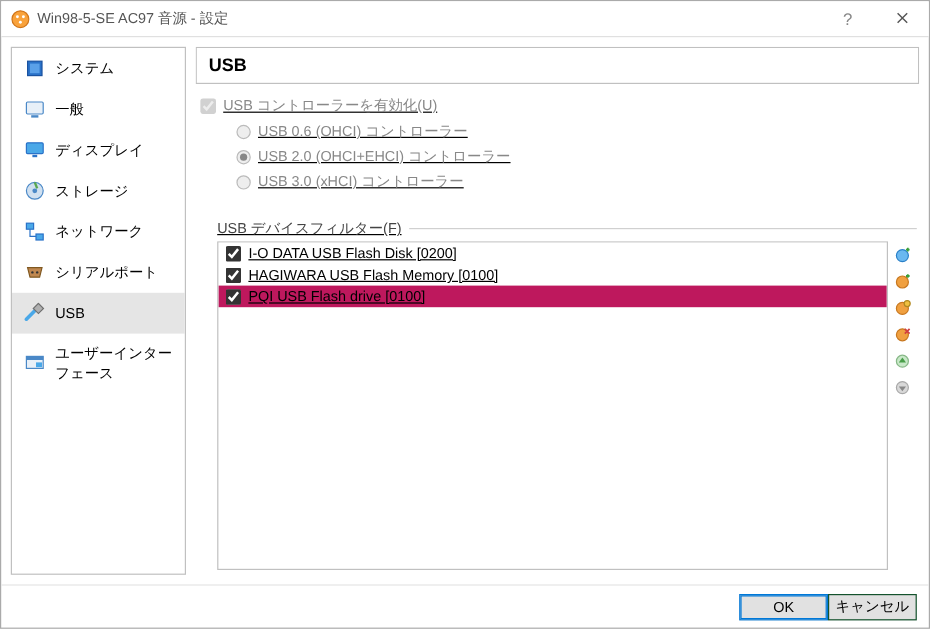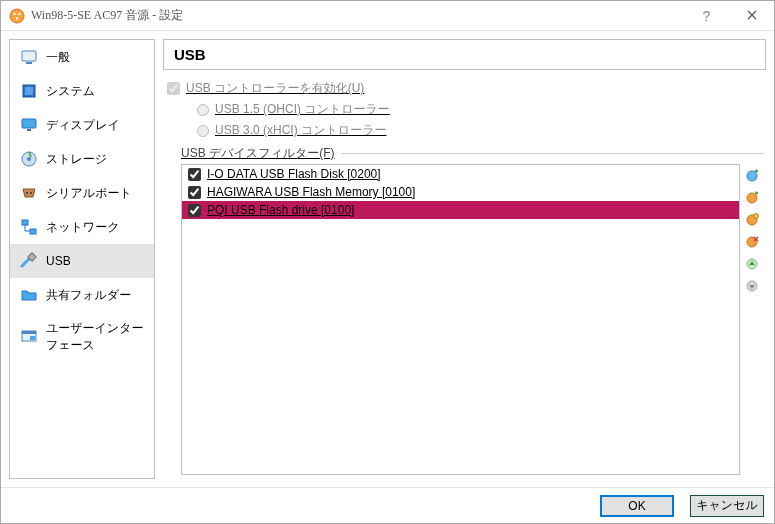--- a/index.html
+++ b/index.html
@@ -1,20 +1,20 @@
 <!DOCTYPE html>
 <html><head>
 <meta charset="utf-8">
 <style>
 * { box-sizing: border-box; margin: 0; padding: 0; font-family: "Meiryo UI", "Yu Gothic UI", "MS PGothic", sans-serif; font-size: 12px; }
 body { background: #fff; width: 775px; height: 524px; border: 1px solid #aaa; display: flex; flex-direction: column; }
 
 .title-bar { height: 30px; display: flex; align-items: center; padding: 0 0 0 8px; border-bottom: 1px solid #e0e0e0; background: #fff; color: #555; }
 .title-bar .app-icon { width: 16px; height: 16px; margin-right: 6px; }
-.title-text { flex: 1; font-size: 12px; font-family: Liberation Serif, serif; }
+.title-text { flex: 1; font-size: 12px; }
 .title-controls { display: flex; align-items: stretch; height: 100%; }
 .title-btn { width: 45px; display: flex; align-items: center; justify-content: center; }
 
 .content { flex: 1; display: flex; padding: 8px; gap: 8px; overflow: hidden; }
 
 .sidebar { width: 146px; border: 1px solid #c0c0c0; background: #fff; display: flex; flex-direction: column; }
 .sidebar-item { display: flex; align-items: center; gap: 8px; padding: 8px 10px; cursor: default; }
 .sidebar-item.selected { background: #e5e5e5; }
 .sidebar-icon { width: 18px; height: 18px; flex-shrink: 0; }
 
@@ -23,32 +23,32 @@
 
 .settings-body { flex: 1; padding: 4px 2px; overflow: hidden; display:flex; flex-direction:column;text-decoration:underline; }
 .enable-row { display: flex; align-items: center; gap: 4px; color: #888; padding-left: 2px; }
 .enable-row input { margin-right: 2px; accent-color:#6a9ed8;}
 .radio-group { padding-left: 32px; display: flex; flex-direction: column; gap: 4px; margin-top: 4px; }
 .radio-row { display: flex; align-items: center; gap: 6px; color: #888; }
 .radio-outer { width: 12px; height: 12px; border: 1px solid #bbb; border-radius: 50%; background:#eee; display:flex; align-items:center; justify-content:center; }
 .radio-outer .dot { width:6px; height:6px; border-radius:50%; background:#888; display:none; }
 .radio-row.selected .dot { display:block; }
 
-.filter-label { margin-top: 6px; display: flex; align-items: center; gap: 6px; color: #444; padding-left: 16px;}
+.filter-label { margin-top: 22px; display: flex; align-items: center; gap: 6px; color: #444; padding-left: 16px;}
 .filter-line { flex:1; height:1px; background:#d0d0d0; }
 
 .device-area { display:flex; flex:1; overflow:hidden; margin-top:2px; padding-left:16px;}
 .device-list { flex:1; border: 1px solid #c0c0c0; background:#fff; overflow:auto; }
 .device-row { display:flex; align-items:center; gap:6px; padding:2px 6px; }
 .device-row.selected { background:#be185d; }
 .device-row input[type=checkbox]{ accent-color:#333; }
 .tool-col { width:24px; display:flex; flex-direction:column; align-items:center; gap:6px; padding-top:4px;}
 .tool-btn { width:16px; height:16px; cursor:default;}
 
-.footer { height: 36px; display:flex; align-items:center; justify-content:flex-end; gap:16px; padding: 0 10px; border-top:1px solid #e5e5e5; }
+.footer { height: 36px; display:flex; align-items:center; justify-content:flex-end; gap:0; padding: 0 10px; border-top:1px solid #e5e5e5; }
 .footer-btn { width: 74px; height: 22px; border:1px solid #14532d; background:#e1e1e1; font-size:12px; display:flex; align-items:center; justify-content:center;}
 .footer-btn.default { border:1px solid #0078d7; box-shadow: inset 0 0 0 1px #0078d7; }
 </style>
 </head>
 <body>
 
 <div class="title-bar">
   <span class="app-icon">
     <svg viewBox="0 0 16 16">
         <circle cx="8" cy="8" r="7" fill="#f9a23b" stroke="#d1761a"></circle>
@@ -70,75 +70,69 @@
       </span>
     </div>
   </div>
 </div>
 
 <div class="content">
 
   <div class="sidebar">
     <div class="sidebar-item">
       <span class="sidebar-icon"><svg viewBox="0 0 18 18">
+            <rect x="3" y="3" width="12" height="12" fill="#2a72c8" stroke="#1a52a0"></rect>
+            <rect x="5" y="5" width="8" height="8" fill="#5aa0e8"></rect>
+          </svg></span>
+      <span>システム</span>
+    </div>
+    <div class="sidebar-item">
+      <span class="sidebar-icon"><svg viewBox="0 0 18 18">
             <rect x="2" y="3" width="14" height="10" rx="1" fill="#e8f0f8" stroke="#4a88c7"></rect>
             <rect x="6" y="14" width="6" height="2" fill="#4a88c7"></rect>
           </svg></span>
       <span>一般</span>
-    </div>
-    <div class="sidebar-item">
-      <span class="sidebar-icon"><svg viewBox="0 0 18 18">
-            <rect x="3" y="3" width="12" height="12" fill="#2a72c8" stroke="#1a52a0"></rect>
-            <rect x="5" y="5" width="8" height="8" fill="#5aa0e8"></rect>
-          </svg></span>
-      <span>システム</span>
     </div>
     <div class="sidebar-item">
       <span class="sidebar-icon"><svg viewBox="0 0 18 18">
             <rect x="2" y="3" width="14" height="9" rx="1" fill="#4aa8e8" stroke="#2a72c8"></rect>
             <rect x="7" y="13" width="4" height="2" fill="#2a72c8"></rect>
           </svg></span>
       <span>ディスプレイ</span>
     </div>
     <div class="sidebar-item">
       <span class="sidebar-icon"><svg viewBox="0 0 18 18">
             <circle cx="9" cy="9" r="7" fill="#d0e0f0" stroke="#4a88c7"></circle>
             <circle cx="9" cy="9" r="2" fill="#4a88c7"></circle>
             <path d="M9 2 L11 7" stroke="#5aa850" stroke-width="2"></path>
           </svg></span>
       <span>ストレージ</span>
     </div>
     <div class="sidebar-item">
       <span class="sidebar-icon"><svg viewBox="0 0 18 18">
+            <rect x="2" y="2" width="6" height="5" fill="#4aa8e8" stroke="#2a72c8"></rect>
+            <rect x="10" y="11" width="6" height="5" fill="#4aa8e8" stroke="#2a72c8"></rect>
+            <path d="M5 7 L5 13 L10 13" stroke="#2a72c8" fill="none"></path>
+          </svg></span>
+      <span>ネットワーク</span>
+    </div>
+    <div class="sidebar-item">
+      <span class="sidebar-icon"><svg viewBox="0 0 18 18">
             <path d="M3 5 L15 5 L13 13 L5 13 Z" fill="#c08850" stroke="#805820"></path>
             <circle cx="7" cy="9" r="1" fill="#333"></circle>
             <circle cx="11" cy="9" r="1" fill="#333"></circle>
           </svg></span>
       <span>シリアルポート</span>
     </div>
-    <div class="sidebar-item">
-      <span class="sidebar-icon"><svg viewBox="0 0 18 18">
-            <rect x="2" y="2" width="6" height="5" fill="#4aa8e8" stroke="#2a72c8"></rect>
-            <rect x="10" y="11" width="6" height="5" fill="#4aa8e8" stroke="#2a72c8"></rect>
-            <path d="M5 7 L5 13 L10 13" stroke="#2a72c8" fill="none"></path>
-          </svg></span>
-      <span>ネットワーク</span>
-    </div>
     <div class="sidebar-item selected">
       <span class="sidebar-icon"><svg viewBox="0 0 18 18">
             <path d="M2 14 L10 6" stroke="#4aa8e8" stroke-width="3" stroke-linecap="round"></path>
             <rect x="9" y="2" width="6" height="6" fill="#b0b0b0" stroke="#707070" transform="rotate(45 12 5)"></rect>
           </svg></span>
       <span>USB</span>
-    </div>
-    <div class="sidebar-item">
-      <span class="sidebar-icon"><svg viewBox="0 0 18 18">
-            <path d="M2 5 L7 5 L9 7 L16 7 L16 14 L2 14 Z" fill="#4aa8e8" stroke="#2a72c8"></path>
-          </svg></span>
-      <span>共有フォルダー</span>
     </div>
     <div class="sidebar-item">
       <span class="sidebar-icon"><svg viewBox="0 0 18 18">
             <rect x="2" y="3" width="14" height="10" fill="#e8f0f8" stroke="#4a88c7"></rect>
             <rect x="2" y="3" width="14" height="3" fill="#4a88c7"></rect>
             <rect x="10" y="8" width="5" height="4" fill="#4aa8e8"></rect>
           </svg></span>
       <span>ユーザーインターフェース</span>
     </div>
   </div>
@@ -146,21 +140,27 @@
   <div class="main">
     <div class="section-title">USB</div>
     <div class="settings-body">
       <label class="enable-row">
         <input type="checkbox" checked="" disabled="" style="">
         <span>USB コントローラーを有効化(U)</span>
       </label>
       <div class="radio-group">
         <div class="radio-row">
           <span class="radio-outer"></span>
-          <span>USB 1.5 (OHCI) コントローラー</span>
+          <span>USB 0.6 (OHCI) コントローラー</span>
+        </div>
+        <div class="radio-row selected">
+          <span class="radio-outer">
+              <span class="dot"></span>
+            </span>
+          <span>USB 2.0 (OHCI+EHCI) コントローラー</span>
         </div>
         <div class="radio-row">
           <span class="radio-outer"></span>
           <span>USB 3.0 (xHCI) コントローラー</span>
         </div>
       </div>
       <div class="filter-label">
         <span>USB デバイスフィルター(F)</span>
         <span class="filter-line"></span>
       </div>

